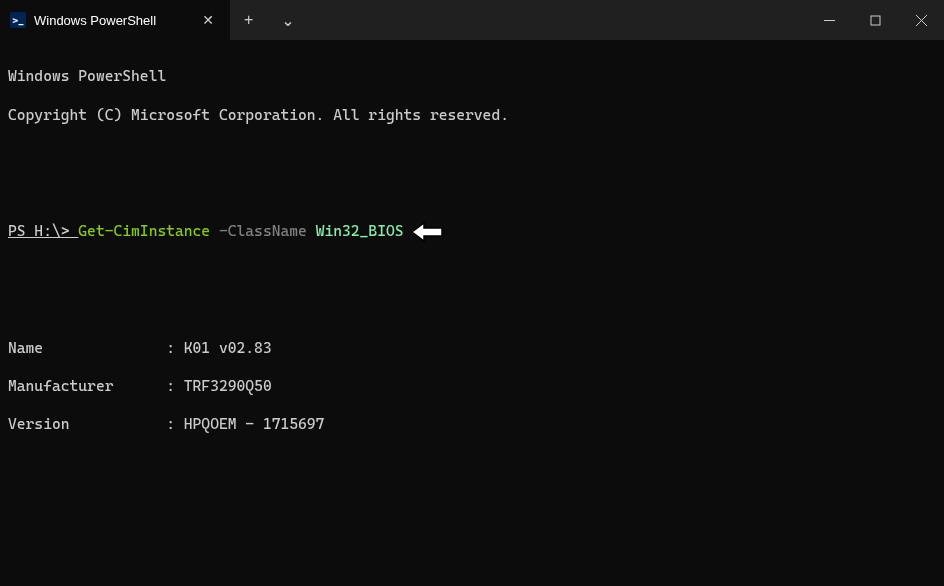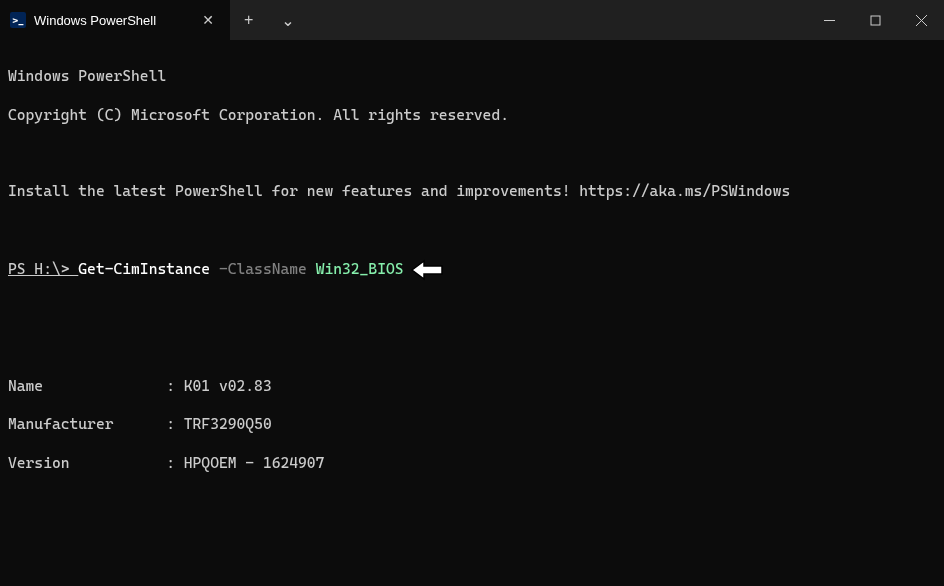--- a/index.html
+++ b/index.html
@@ -84,21 +84,21 @@
       color: #cccccc;
     }
     .win-btn svg { width: 11px; height: 11px; }
     .terminal {
       padding: 8px 8px;
       white-space: pre;
       line-height: 1.28;
       letter-spacing: 0;
     }
     .prompt { color: #cccccc; text-decoration: underline; }
-    .cmd { color: #ffffff; }
+    .cmd { color: #84cc16; }
     .param { color: #808080; text-align: right; }
     .arg { color: #86efac; }
     .arrow-annot {
       display: inline-block;
       vertical-align: middle;
       margin-left: 6px;
     }
     .arrow-annot svg { display: block; }
     .line { display: block; }
     .blank { height: 1.28em; }
@@ -134,30 +134,29 @@
           <line x1="11" y1="0" x2="0" y2="11" stroke="currentColor" stroke-width="1"></line>
         </svg>
     </div>
   </div>
 </div>
 
 <div class="terminal">
 <span class="line">Windows PowerShell</span>
 <span class="line">Copyright (C) Microsoft Corporation. All rights reserved.</span>
 <div class="blank"></div>
-<span class="line">Install the latest PowerShell for new features and improvements! https://aka.ms/PSWindows</span>
 <div class="blank"></div>
 <span class="line"><span class="prompt">PS H:\&gt; </span><span class="cmd">Get-CimInstance</span><span class="param"> -ClassName</span><span class="arg"> Win32_BIOS</span><span class="arrow-annot"><svg width="34" height="22" viewBox="0 0 34 22">
           <path d="M 14 2 L 2 11 L 14 20 L 14 15 L 32 15 L 32 7 L 14 7 Z" fill="#ffffff" stroke="#000000" stroke-width="1.5"></path>
         </svg></span></span>
 <div class="blank"></div>
 <div class="blank"></div>
 <span class="line">Name              : K01 v02.83</span>
 <span class="line">Manufacturer      : TRF3290Q50</span>
-<span class="line">Version           : HPQOEM - 1624907</span>
+<span class="line">Version           : HPQOEM - 1715697</span>
 <div class="blank"></div>
 
 
 
 
 
 
 
 
 

